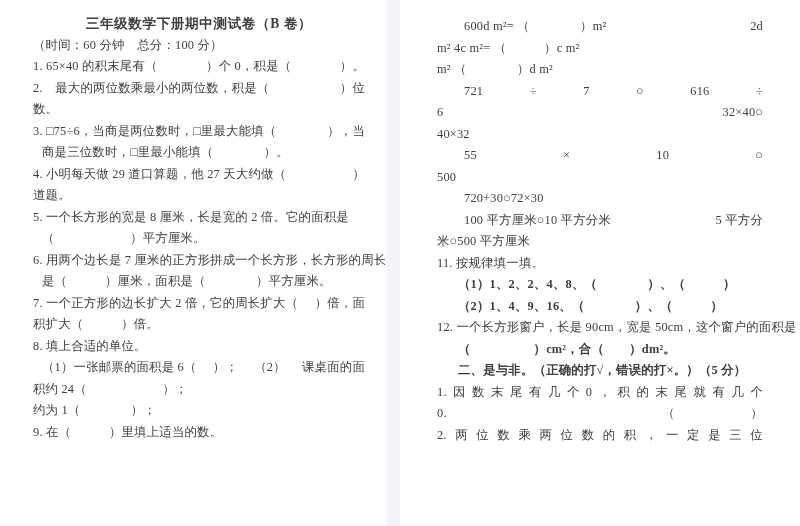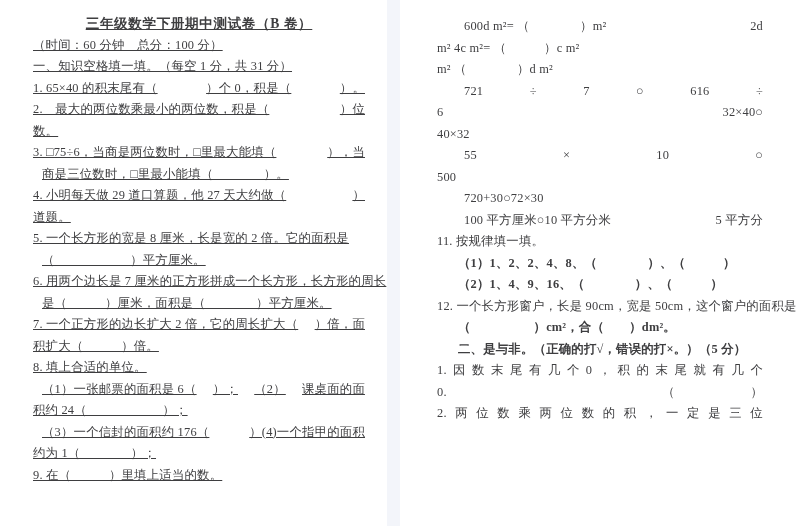--- a/index.html
+++ b/index.html
@@ -4,21 +4,21 @@
 <style>
   * { margin: 0; padding: 0; box-sizing: border-box; }
   html, body { width: 800px; height: 526px; overflow: hidden; }
   body {
     font-family: "Liberation Serif", "DejaVu Serif", serif;
     color: #3e3e40;
     background: #ffffff;
   }
   .canvas { display: flex; width: 800px; height: 526px; }
   .page { background: #ffffff; overflow: hidden; }
-  .page-left  { width: 387px; padding: 13px 22px 0 33px; text-decoration: underline; }
+  .page-left  { width: 387px; padding: 13px 22px 0 33px; }
   .page-right { flex: 1;      padding: 16px 37px 8px 37px; }
   .gutter { width: 13px; background: #f3f5fa; }
   .line {
     height: 21.5px;
     line-height: 21.5px;
     font-size: 12.4px;
     white-space: nowrap;
     letter-spacing: 0.2px;
   }
   .split { display: flex; justify-content: space-between; }
@@ -35,21 +35,20 @@
   .page-right .indent-2 { padding-left: 27px; }
 </style>
 </head>
 <body>
 
 <div class="canvas">
   <div class="page page-left">
     <div class="line title">三年级数学下册期中测试卷（B 卷）</div>
     <div class="line subtitle">（时间：60 分钟　总分：100 分）</div>
     <div id="left-lines">
-        <div class="line">一、知识空格填一填。（每空 1 分，共 31 分）</div>
         <div class="line split">
           <span>1. 65×40 的积末尾有（</span>
           <span>）个 0，积是（</span>
           <span>）。</span>
         </div>
         <div class="line split">
           <span>2.　最大的两位数乘最小的两位数，积是（</span>
           <span>）位</span>
         </div>
         <div class="line">数。</div>
@@ -73,24 +72,20 @@
         </div>
         <div class="line">积扩大（　　　）倍。</div>
         <div class="line">8. 填上合适的单位。</div>
         <div class="line split indent-1">
           <span>（1）一张邮票的面积是 6（</span>
           <span>）；</span>
           <span>（2）</span>
           <span>课桌面的面</span>
         </div>
         <div class="line">积约 24（　　　　　　）；</div>
-        <div class="line split indent-1">
-          <span>（3）一个信封的面积约 176（</span>
-          <span>）(4)一个指甲的面积</span>
-        </div>
         <div class="line">约为 1（　　　　）；</div>
         <div class="line">9. 在（　　　）里填上适当的数。</div>
       </div>
   </div>
   <div class="gutter"></div>
   <div class="page page-right">
     <div id="right-lines">
         <div class="line split indent-2">
           <span>600d m²= （　　　　）m²</span>
           <span>2d</span>
@@ -115,20 +110,21 @@
           <span>×</span>
           <span>10</span>
           <span>○</span>
         </div>
         <div class="line">500</div>
         <div class="line indent-2">720+30○72×30</div>
         <div class="line split indent-2">
           <span>100 平方厘米○10 平方分米</span>
           <span>5 平方分</span>
         </div>
+        <div class="line">米○500 平方厘米</div>
         <div class="line">11. 按规律填一填。</div>
         <div class="line indent-1">（1）1、2、2、4、8、（　　　　）、（　　　）</div>
         <div class="line indent-1">（2）1、4、9、16、（　　　　）、（　　　）</div>
         <div class="line">12. 一个长方形窗户，长是 90cm，宽是 50cm，这个窗户的面积是</div>
         <div class="line indent-1">（　　　　　）cm²，合（　　）dm²。</div>
         <div class="line indent-1">二、是与非。（正确的打√，错误的打×。）（5 分）</div>
         <div class="line split">
           <span>1.</span>
           <span>因</span>
           <span>数</span>

